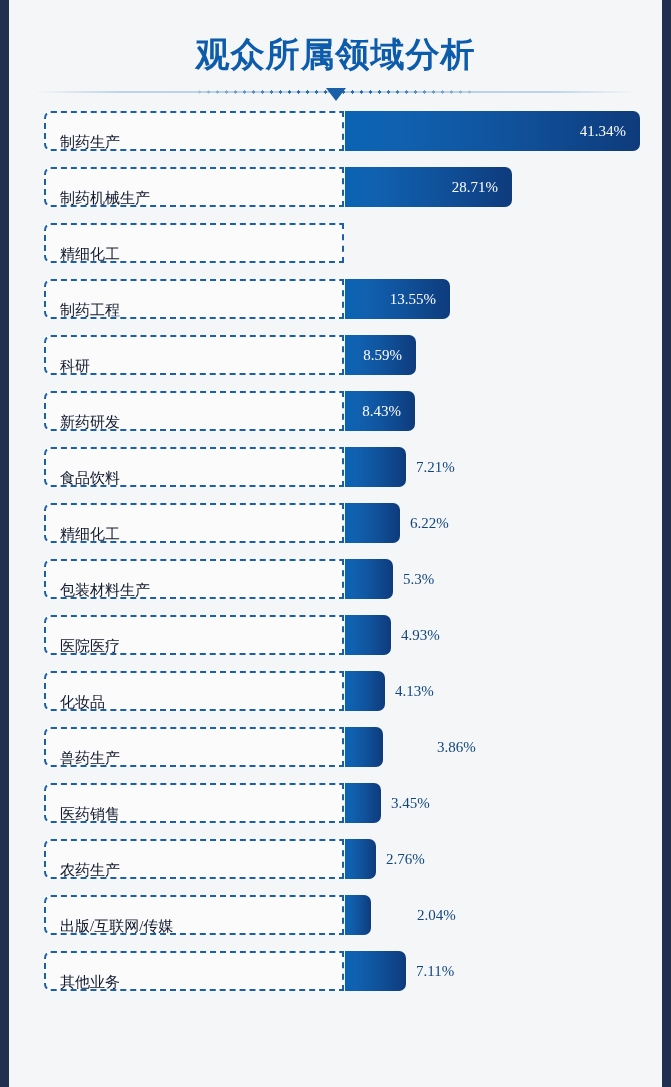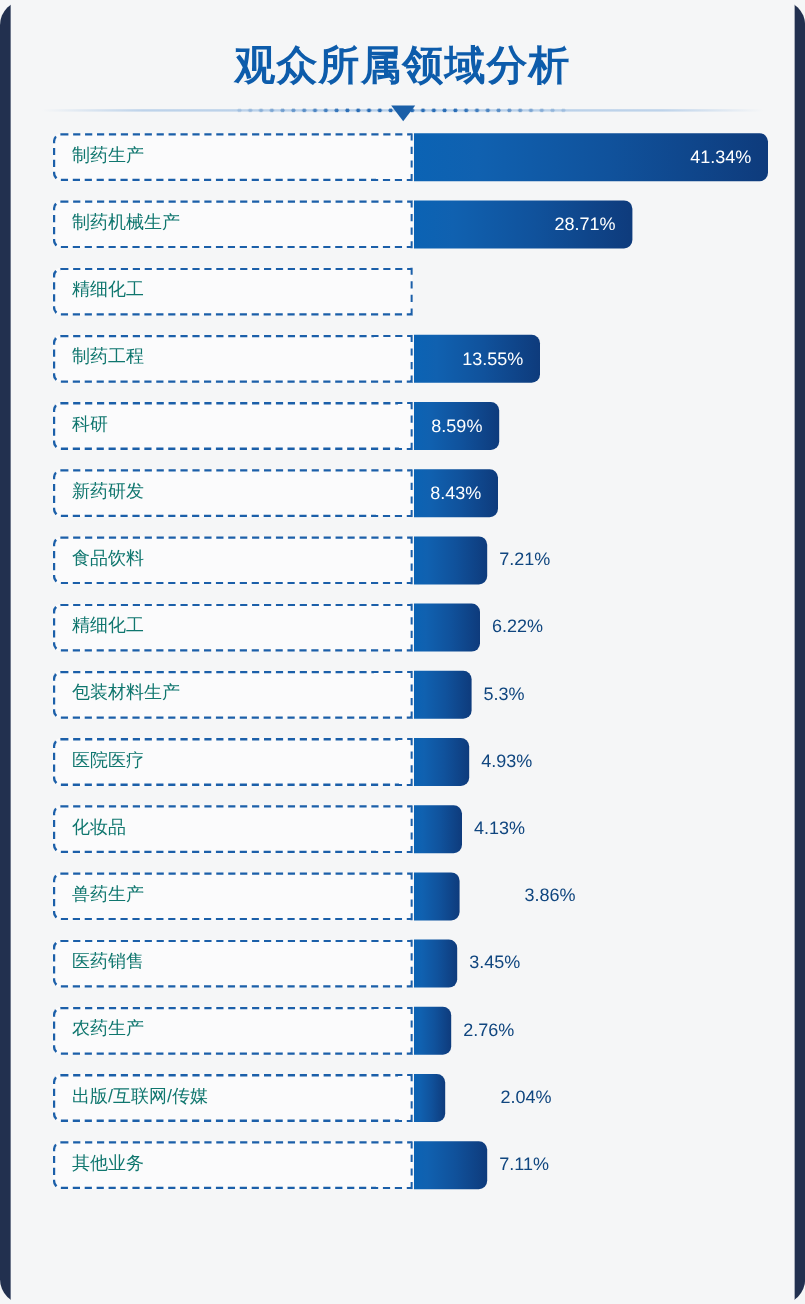--- a/index.html
+++ b/index.html
@@ -6,22 +6,21 @@
     margin: 0;
     padding: 0;
     background: #f5f6f7;
   }
   #page {
     position: relative;
     width: 671px;
     height: 1087px;
     background: #f5f6f7;
     overflow: hidden;
-    font-family: Liberation Sans, sans-serif;
-    border-radius: 21px;
+    font-family: Liberation Serif, serif;
   }
   .edge-stripe {
     position: absolute;
     top: 0;
     width: 9px;
     height: 1087px;
     background: #22304f;
   }
   .edge-stripe.left  { left: 0; }
   .edge-stripe.right { left: 662px; width: 9px; }
@@ -128,25 +127,25 @@
     box-sizing: border-box;
     border-radius: 0 7px 7px 0;
     background: linear-gradient(to right, #0b63b4 0%, #1061b0 18%, #10529c 55%, #0e3b7c 100%);
     display: flex;
     align-items: center;
     justify-content: flex-end;
   }
   .label {
     position: absolute;
     left: 51px;
-    top: 4px;
+    top: 16px;
     height: 40px;
     line-height: 40px;
     font-size: 15px;
-    color: #0f766e;
+    color: #0f172a;
     white-space: nowrap;
     z-index: 3;
   }
   .value-in {
     font-size: 15px;
     color: #ffffff;
     padding-right: 14px;
     white-space: nowrap;
   }
   .value-out {
@@ -181,21 +180,21 @@
     <div class="rows" id="rows">
         <div class="row">
           <div class="track"></div>
           <div class="bar" style="width: 295px;">
             <span class="value-in">41.34%</span>
           </div>
           <div class="label">制药生产</div>
         </div>
         <div class="row">
           <div class="track"></div>
-          <div class="bar" style="width: 182px;">
+          <div class="bar" style="width: 167px;">
             <span class="value-in">28.71%</span>
           </div>
           <div class="label">制药机械生产</div>
         </div>
         <div class="row">
           <div class="track"></div>
           <div class="label">精细化工</div>
         </div>
         <div class="row">
           <div class="track"></div>

